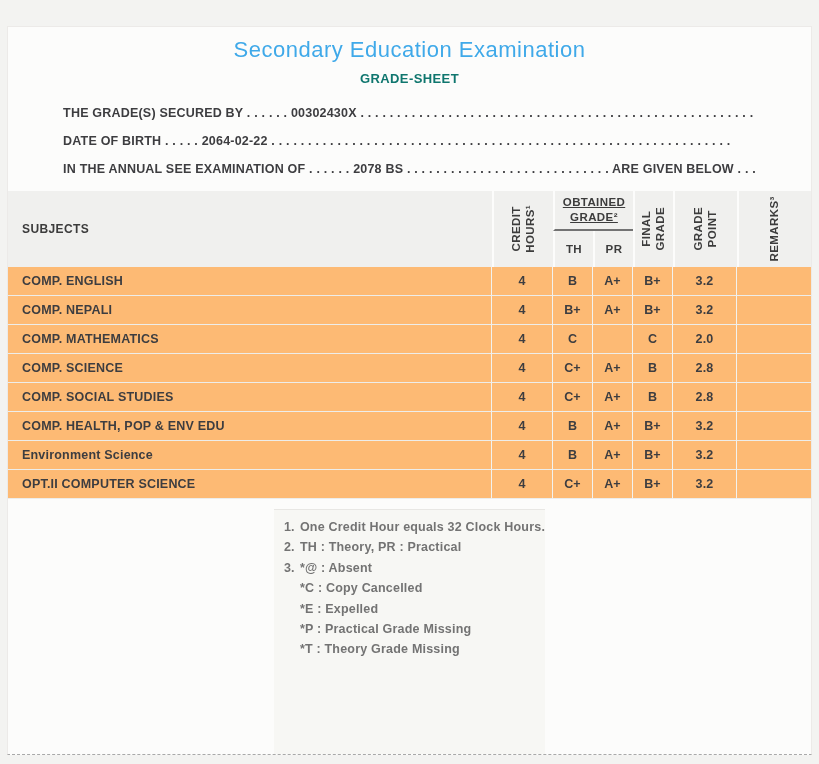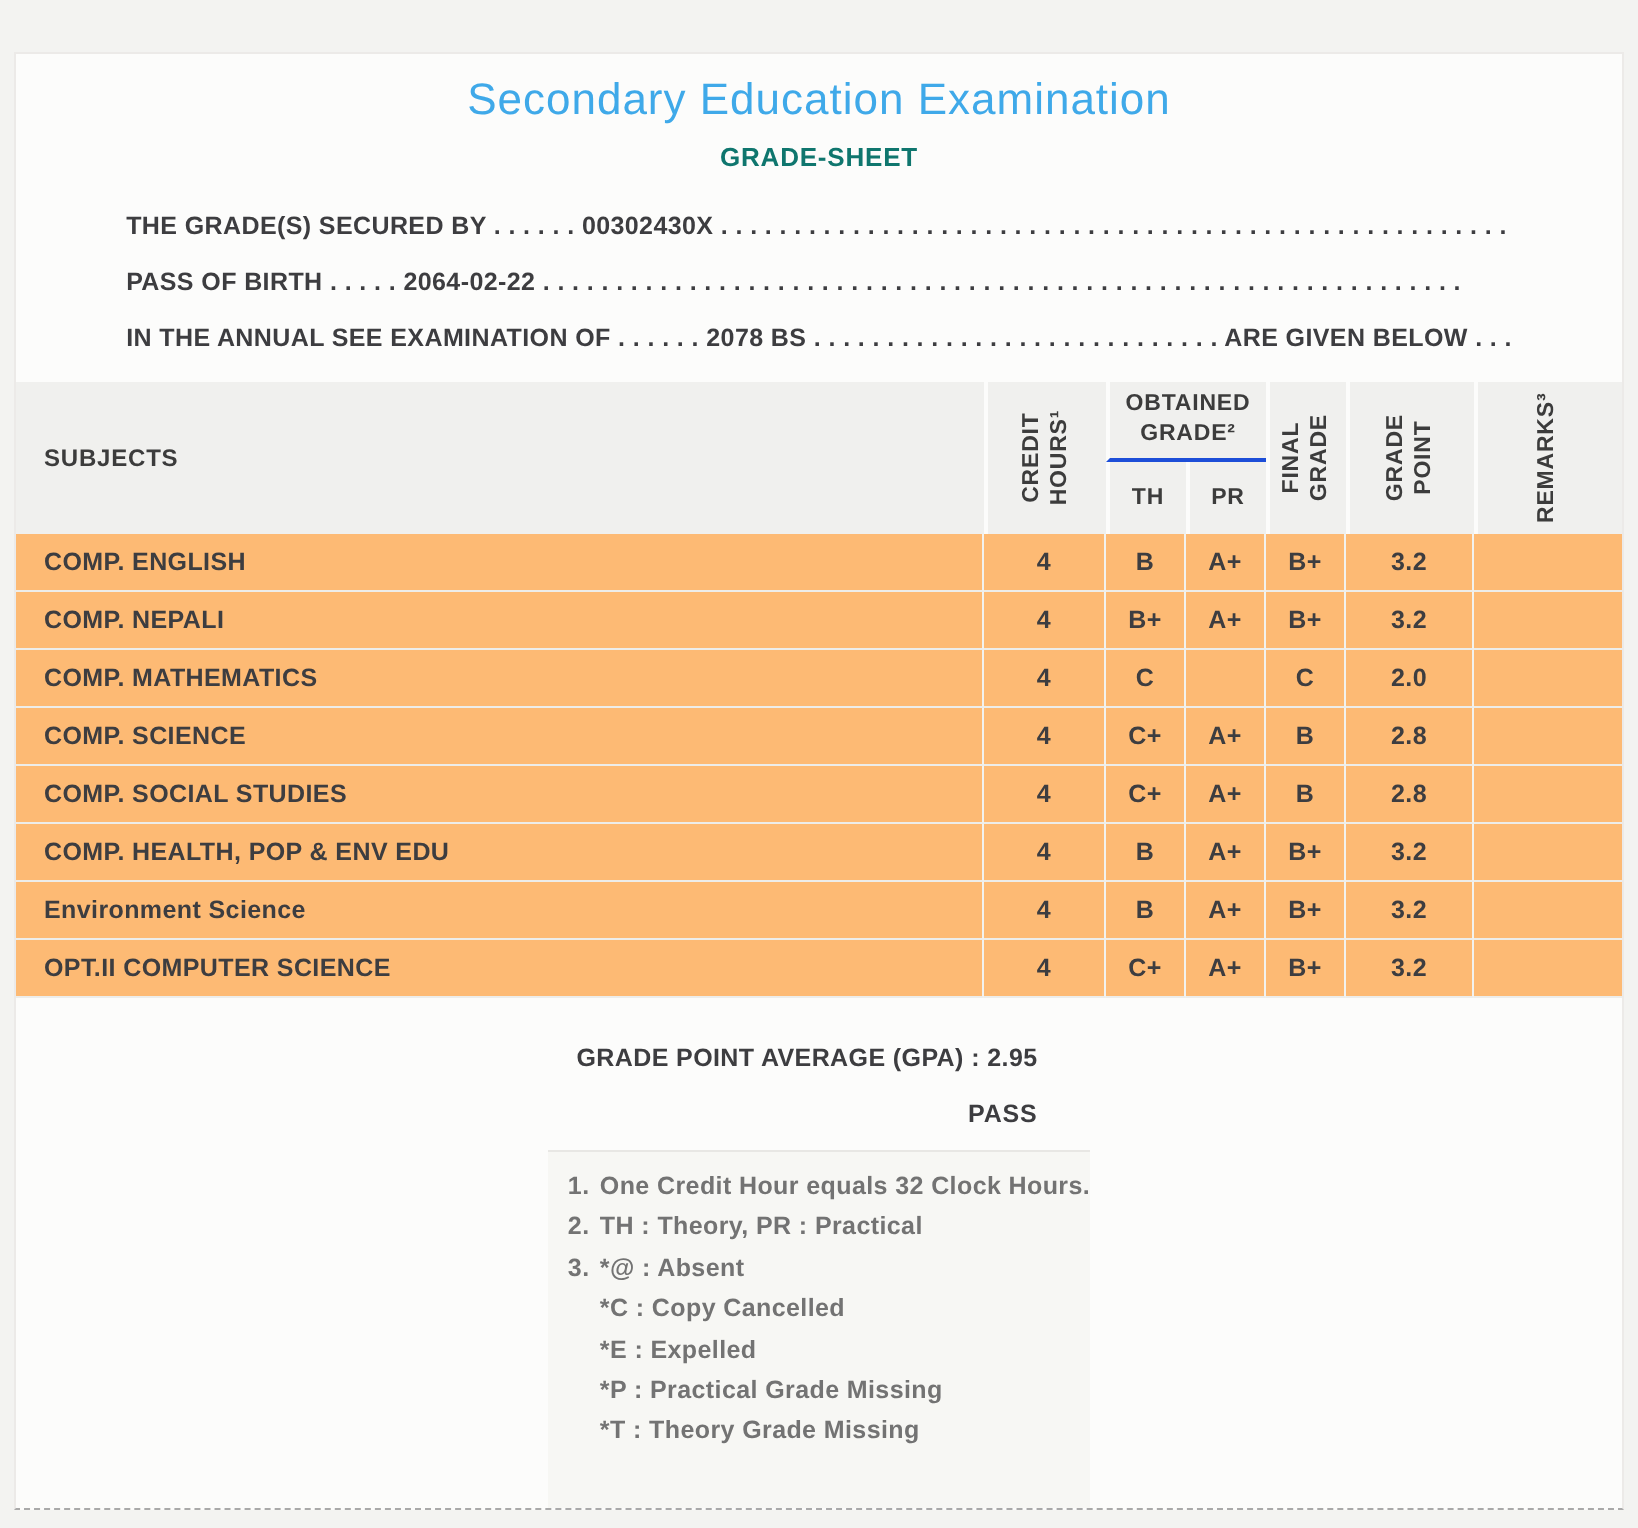--- a/index.html
+++ b/index.html
@@ -82,21 +82,21 @@
   <h2 class="subtitle">GRADE-SHEET</h2>
 
   <div class="info">
     <div class="info-line">
       <span>THE GRADE(S) SECURED BY</span>
       <span>. . . . . .</span>
       <span>00302430X</span>
       <span>. . . . . . . . . . . . . . . . . . . . . . . . . . . . . . . . . . . . . . . . . . . . . . . . . . . . . .</span>
     </div>
     <div class="info-line">
-      <span>PASS OF BIRTH</span>
+      <span>DATE OF BIRTH</span>
       <span>. . . . .</span>
       <span>2064-02-22</span>
       <span>. . . . . . . . . . . . . . . . . . . . . . . . . . . . . . . . . . . . . . . . . . . . . . . . . . . . . . . . . . . . . . .</span>
     </div>
     <div class="info-line">
       <span>IN THE ANNUAL SEE EXAMINATION OF</span>
       <span>. . . . . .</span>
       <span>2078 BS</span>
       <span>. . . . . . . . . . . . . . . . . . . . . . . . . . . .</span>
       <span>ARE GIVEN BELOW</span>
@@ -118,21 +118,21 @@
       <tr class="hrow1">
         <th class="subjects" rowspan="2">SUBJECTS</th>
         <th class="gap-l" rowspan="2">
           <div class="vwrap">
               <div class="rot">
             <span>CREDIT</span>
             <span>HOURS¹</span>
           </div>
             </div>
         </th>
-        <th class="gap-l" colspan="2" style="border-bottom:2px solid #1d4ed8;">
+        <th class="gap-l" colspan="2" style="border-bottom:2px solid #737373;text-decoration:underline;">
           <div class="obtained-label">OBTAINED GRADE²</div>
         </th>
         <th class="gap-l" rowspan="2">
           <div class="vwrap">
               <div class="rot">
             <span>FINAL</span>
             <span>GRADE</span>
           </div>
             </div>
         </th>
@@ -226,45 +226,38 @@
         <td class="div-r">4</td>
         <td class="div-r">C+</td>
         <td class="div-r">A+</td>
         <td class="div-r">B+</td>
         <td class="div-r">3.2</td>
         <td></td>
       </tr>
     </tbody>
   </table>
 
-  <div class="summary">
-    <div class="gpa-line">
-      <span>GRADE POINT AVERAGE (GPA) :</span>
-      <span>2.95</span>
-    </div>
-    <div class="result-line">PASS</div>
+
+  <div class="footnotes">
+    <div class="fn-line">
+      <span class="fn-marker">1.</span><span>One Credit Hour equals 32 Clock Hours.</span>
+    </div>
+    <div class="fn-line">
+      <span class="fn-marker">2.</span><span>TH : Theory, PR : Practical</span>
+    </div>
+    <div class="fn-line">
+      <span class="fn-marker">3.</span><span>*@ : Absent</span>
+    </div>
+    <div class="fn-line">
+      <span class="fn-marker"></span><span>*C : Copy Cancelled</span>
+    </div>
+    <div class="fn-line">
+      <span class="fn-marker"></span><span>*E : Expelled</span>
+    </div>
+    <div class="fn-line">
+      <span class="fn-marker"></span><span>*P : Practical Grade Missing</span>
+    </div>
+    <div class="fn-line">
+      <span class="fn-marker"></span><span>*T : Theory Grade Missing</span>
+    </div>
   </div>
 
-  <div class="footnotes">
-    <div class="fn-line">
-      <span class="fn-marker">1.</span><span>One Credit Hour equals 32 Clock Hours.</span>
-    </div>
-    <div class="fn-line">
-      <span class="fn-marker">2.</span><span>TH : Theory, PR : Practical</span>
-    </div>
-    <div class="fn-line">
-      <span class="fn-marker">3.</span><span>*@ : Absent</span>
-    </div>
-    <div class="fn-line">
-      <span class="fn-marker"></span><span>*C : Copy Cancelled</span>
-    </div>
-    <div class="fn-line">
-      <span class="fn-marker"></span><span>*E : Expelled</span>
-    </div>
-    <div class="fn-line">
-      <span class="fn-marker"></span><span>*P : Practical Grade Missing</span>
-    </div>
-    <div class="fn-line">
-      <span class="fn-marker"></span><span>*T : Theory Grade Missing</span>
-    </div>
-  </div>
-
 </div>
 
 </body></html>

